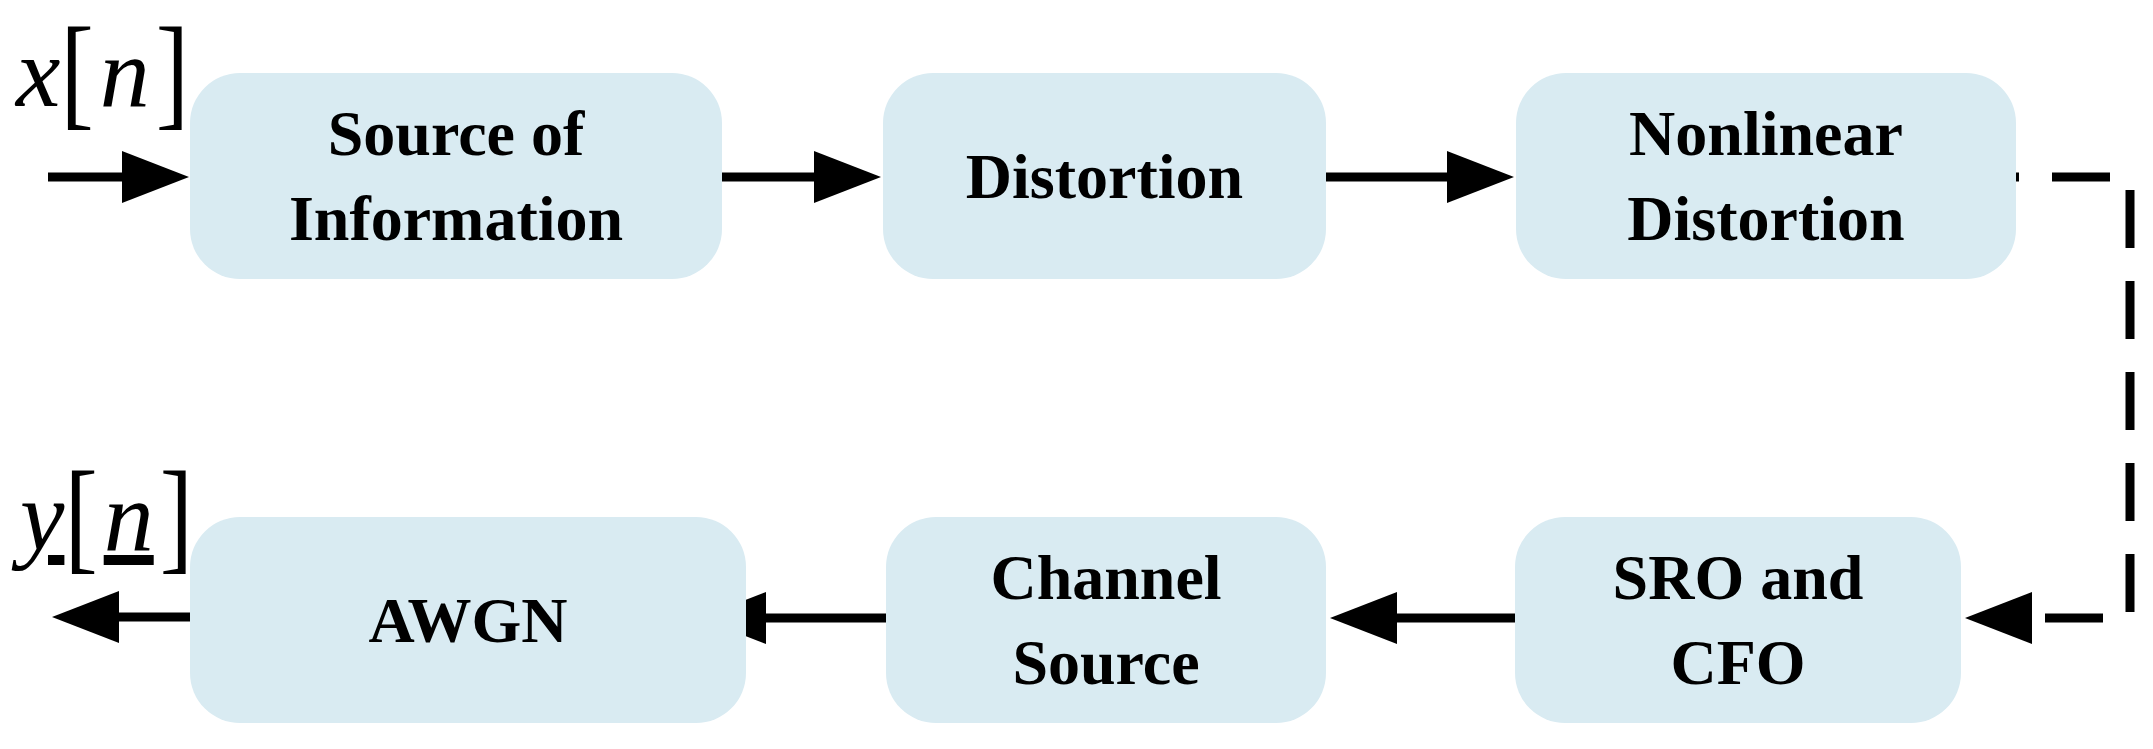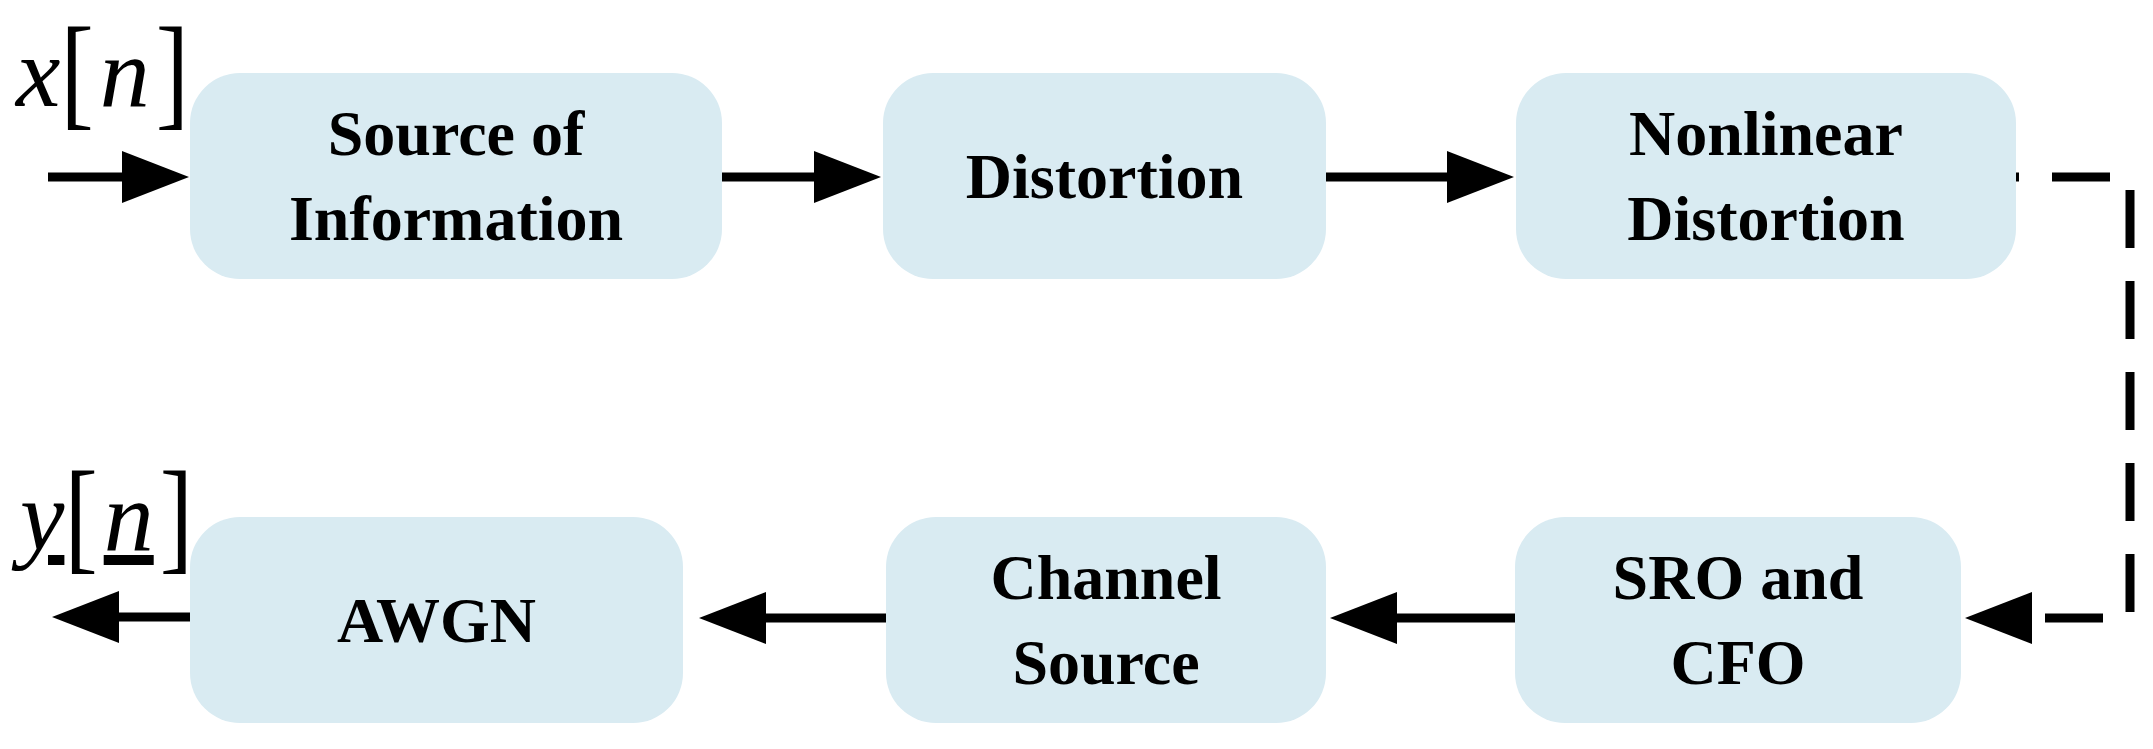--- a/index.html
+++ b/index.html
@@ -121,21 +121,21 @@
 
   <div class="block" style="left:875px; top:73px; width:443px; height:206px;">
     <div class="line">Distortion</div>
   </div>
 
   <div class="block" style="left:1508px; top:73px; width:500px; height:206px;">
     <div class="line">Nonlinear</div>
     <div class="line">Distortion</div>
   </div>
 
-  <div class="block" style="left:182px; top:517px; width:493px; height:206px;">
+  <div class="block" style="left:182px; top:517px; width:556px; height:206px;">
     <div class="line">AWGN</div>
   </div>
 
   <div class="block" style="left:878px; top:517px; width:440px; height:206px;">
     <div class="line">Channel</div>
     <div class="line">Source</div>
   </div>
 
   <div class="block" style="left:1507px; top:517px; width:446px; height:206px;">
     <div class="line">SRO and</div>

